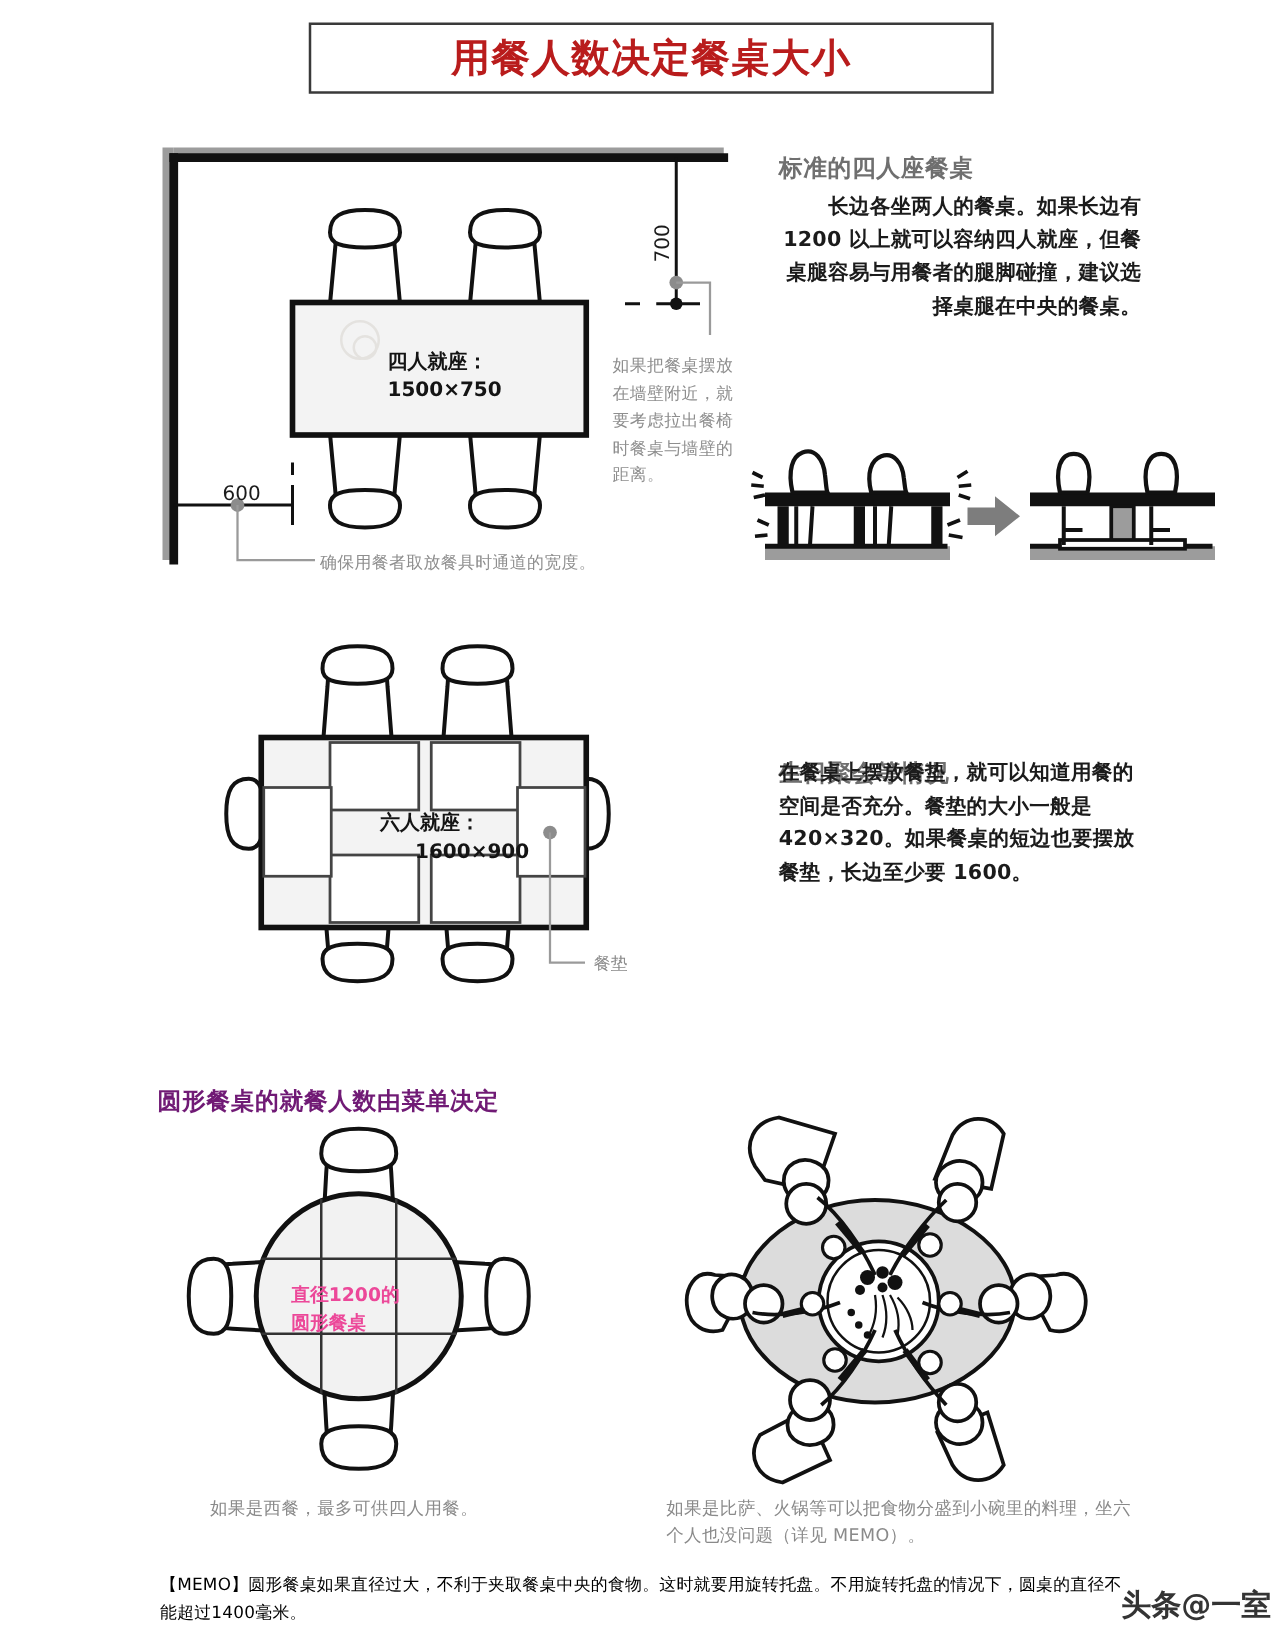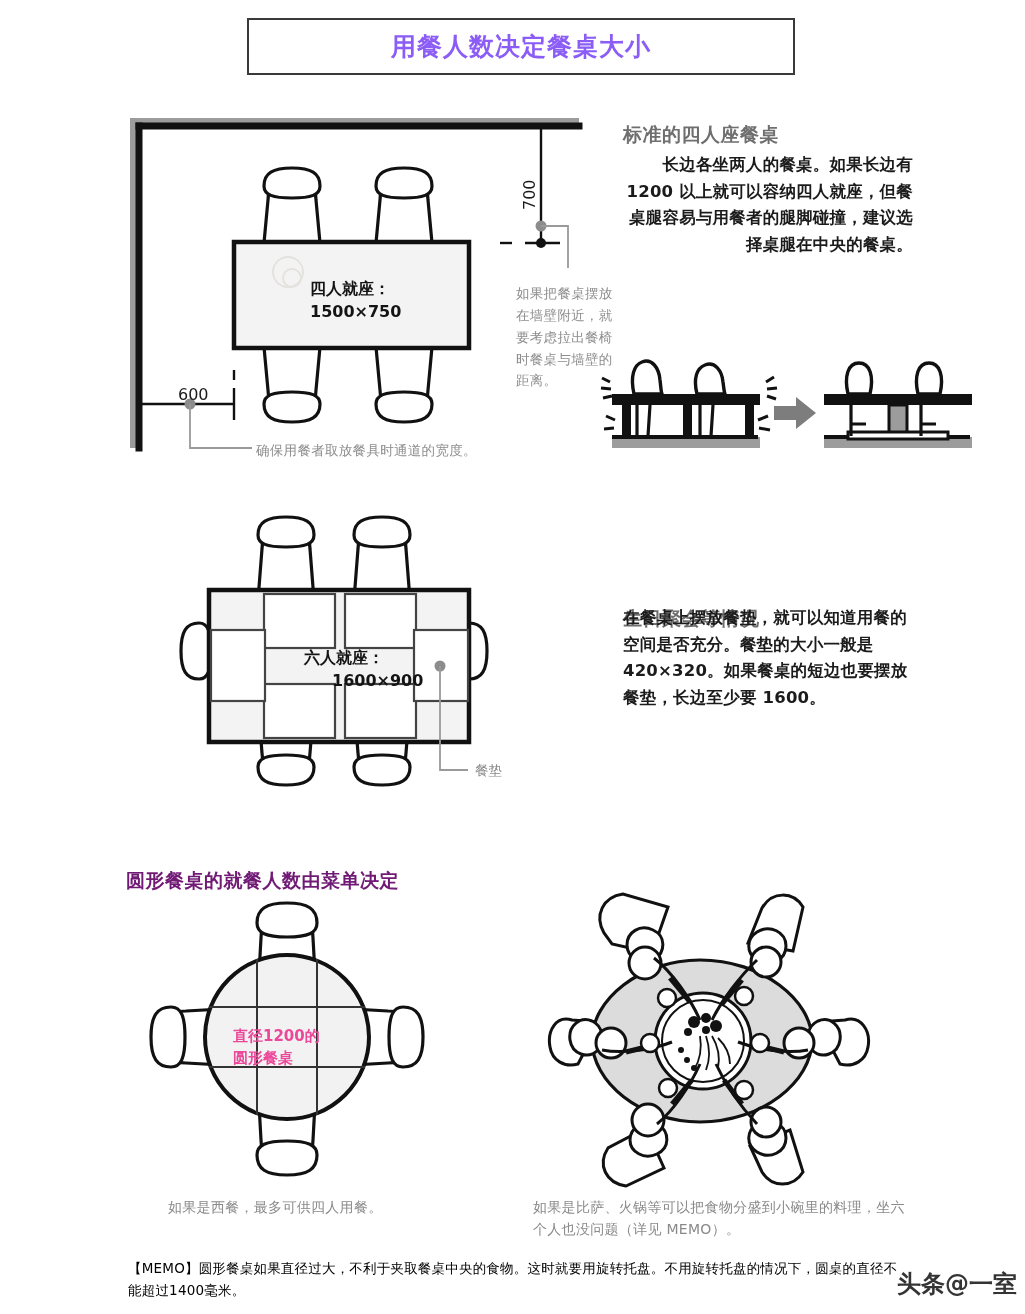--- a/index.html
+++ b/index.html
@@ -28,24 +28,24 @@
     width: 548px;
     height: 57px;
     border: 2px solid #3a3a3a;
     box-sizing: border-box;
     display: flex;
     align-items: center;
     justify-content: center;
     background: #fff;
   }
   .title-text {
-    font-size: 25px;
+    font-size: 31px;
     font-weight: bold;
     letter-spacing: 1px;
-    color: #8b5cf6;
+    color: #b91c1c;
   }
 
   
   .sec-head {
     position: absolute;
     font-size: 19px;
     font-weight: bold;
     color: #6f6f6f;
     letter-spacing: 0.5px;
     white-space: nowrap;
@@ -448,21 +448,21 @@
 
   <div class="sec-head" style="left:623px; top:122px;">标准的四人座餐桌</div>
   <div class="sec-body" style="left:623px; top:152px; width:290px;text-align:right;">长边各坐两人的餐桌。如果长边有 1200 以上就可以容纳四人就座，但餐桌腿容易与用餐者的腿脚碰撞，建议选择桌腿在中央的餐桌。</div>
 
   <div class="dim-num vert" style="left:520px; top:210px;">700</div>
   <div class="dim-num" style="left:178px; top:385px;">600</div>
 
   <div class="fig-label" style="left:310px; top:278px;">四人就座：</div>
   <div class="fig-label num" style="left:310px; top:301px;">1500×750</div>
 
-  <div class="note-gray" style="left:516px; top:283px; width:110px;">如果把餐桌摆放在墙壁附近，就要考虑拉出餐椅时餐桌与墙壁的距离。</div>
+  <div class="note-gray" style="left:490px; top:283px; width:110px;">如果把餐桌摆放在墙壁附近，就要考虑拉出餐椅时餐桌与墙壁的距离。</div>
   <div class="note-gray" style="left:256px; top:440px; width:330px;">确保用餐者取放餐具时通道的宽度。</div>
 
   <div class="sec-head" style="left:623px; top:606px;">生日聚会等情况</div>
   <div class="sec-body" style="left:623px; top:605px; width:292px;">在餐桌上摆放餐垫，就可以知道用餐的空间是否充分。餐垫的大小一般是 420×320。如果餐桌的短边也要摆放餐垫，长边至少要 1600。</div>
 
   <div class="fig-label" style="left:304px; top:647px;">六人就座：</div>
   <div class="fig-label num" style="left:304px; top:670px;margin-left:28px;">1600×900</div>
 
   <div class="leader-label" style="left:475px; top:762px;">餐垫</div>
 

